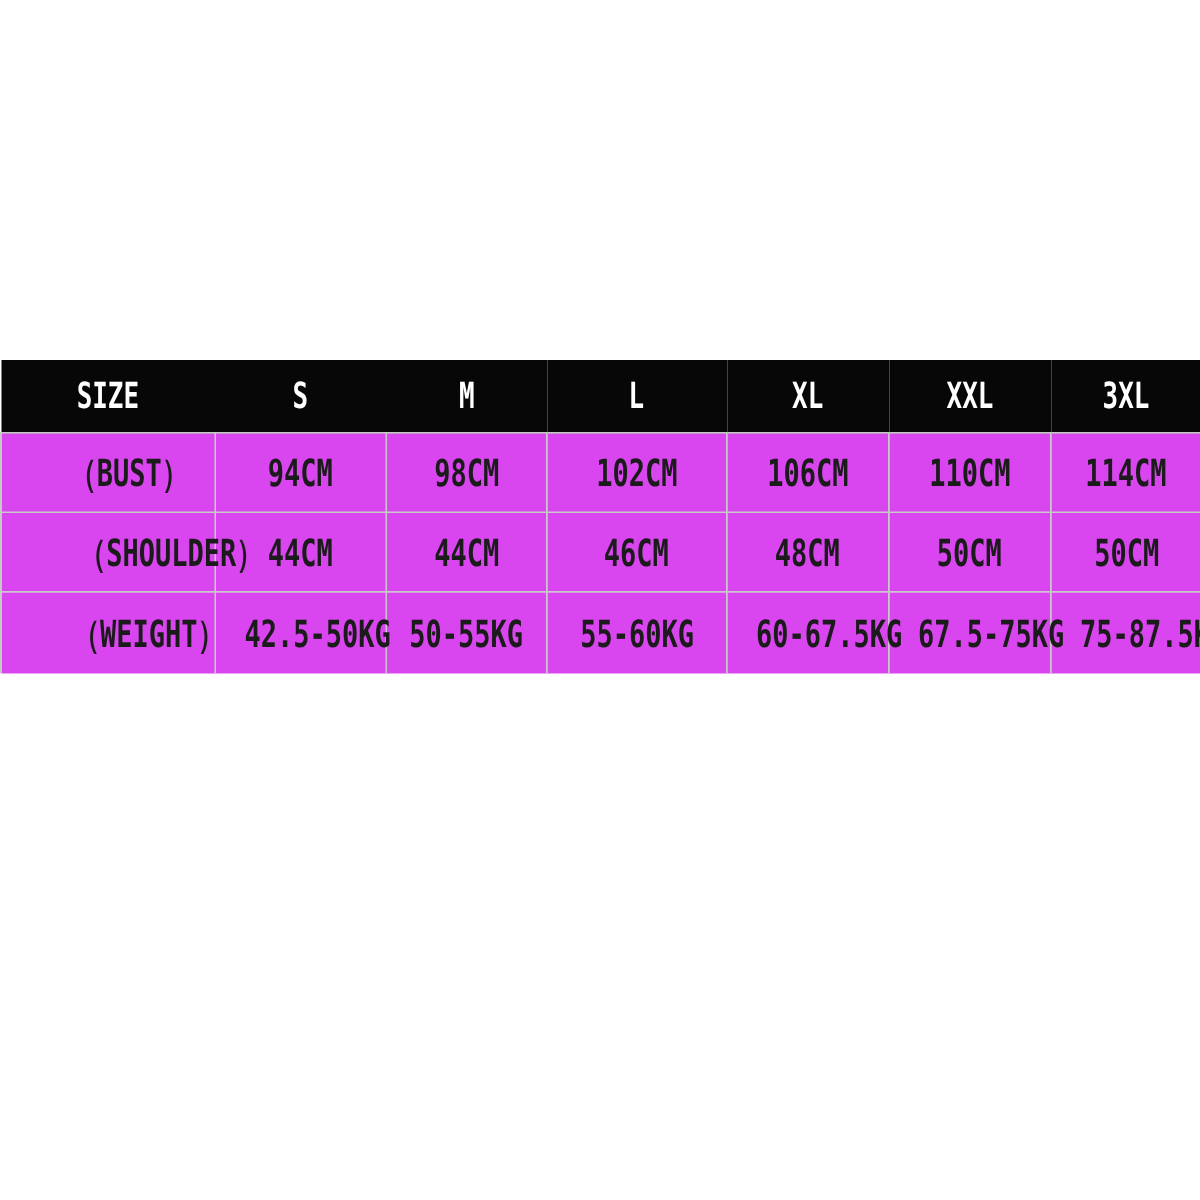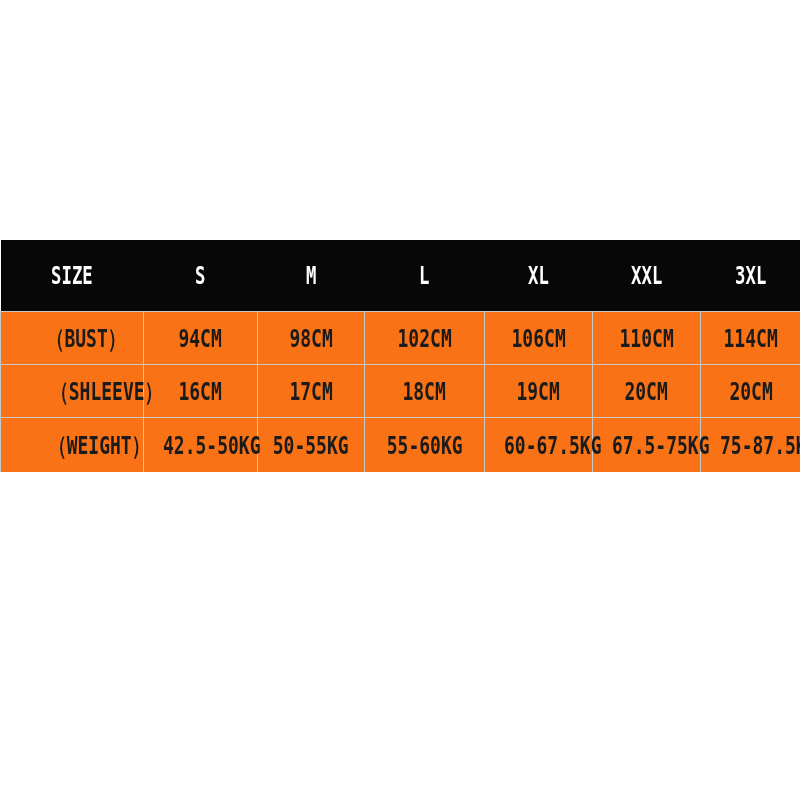--- a/index.html
+++ b/index.html
@@ -28,30 +28,30 @@
     padding: 0;
     text-align: center;
     vertical-align: middle;
     white-space: nowrap;
     overflow: visible;
     font-weight: bold;
   }
   table.size-chart thead th {
     background: #070707;
     color: #ffffff;
-    height: 71px;
+    height: 48px;
     font-size: 24px;
     border: none;
   }
   table.size-chart tbody td {
     height: 52px;
     border: 1px solid #c9c9c9;
     color: #1b1b1b;
     font-size: 25px;
-    background: #f97316;
+    background: #d946ef;
   }
   table.size-chart tbody tr:last-child td {
     border-bottom: none;
     height: 54px;
   }
   table.size-chart tbody td:last-child,
   table.size-chart thead th:last-child {
     border-right: none;
   }
   table.size-chart tbody td.row-label {
@@ -94,27 +94,27 @@
       <tr>
         <td class="row-label"><span class="ct">（BUST）</span></td>
         <td><span class="ct">94CM</span></td>
         <td><span class="ct">98CM</span></td>
         <td><span class="ct">102CM</span></td>
         <td><span class="ct">106CM</span></td>
         <td><span class="ct">110CM</span></td>
         <td><span class="ct">114CM</span></td>
       </tr>
       <tr>
-        <td class="row-label"><span class="ct">（SHLEEVE）</span></td>
-        <td><span class="ct">16CM</span></td>
-        <td><span class="ct">17CM</span></td>
-        <td><span class="ct">18CM</span></td>
-        <td><span class="ct">19CM</span></td>
-        <td><span class="ct">20CM</span></td>
-        <td><span class="ct">20CM</span></td>
+        <td class="row-label"><span class="ct">（SHOULDER）</span></td>
+        <td><span class="ct">44CM</span></td>
+        <td><span class="ct">44CM</span></td>
+        <td><span class="ct">46CM</span></td>
+        <td><span class="ct">48CM</span></td>
+        <td><span class="ct">50CM</span></td>
+        <td><span class="ct">50CM</span></td>
       </tr>
       <tr>
         <td class="row-label"><span class="ct">（WEIGHT）</span></td>
         <td><span class="ct">42.5-50KG</span></td>
         <td><span class="ct">50-55KG</span></td>
         <td><span class="ct">55-60KG</span></td>
         <td><span class="ct">60-67.5KG</span></td>
         <td><span class="ct">67.5-75KG</span></td>
         <td><span class="ct">75-87.5KG</span></td>
       </tr>

